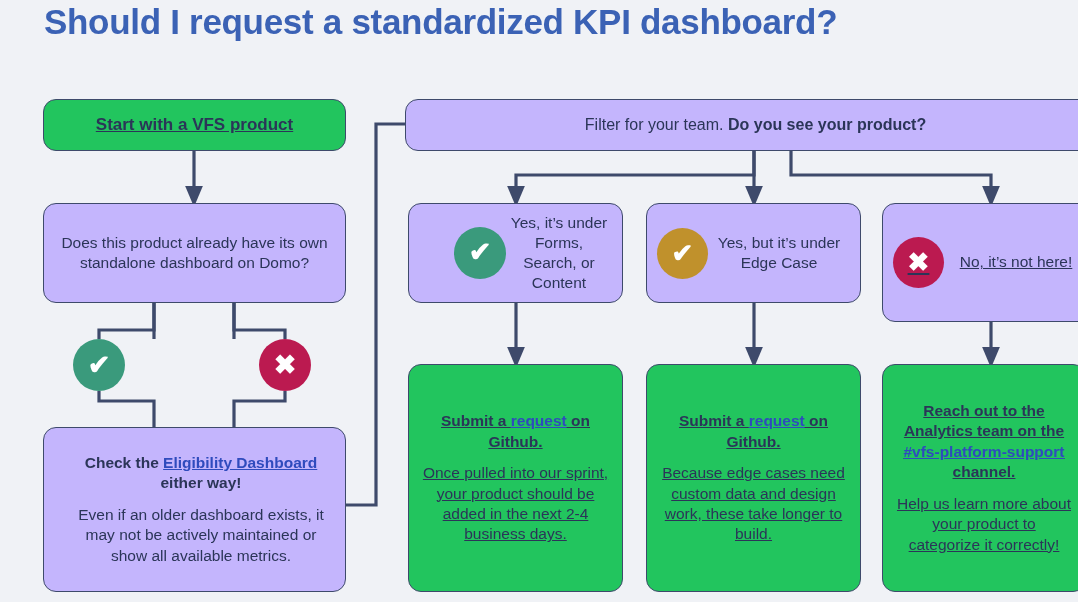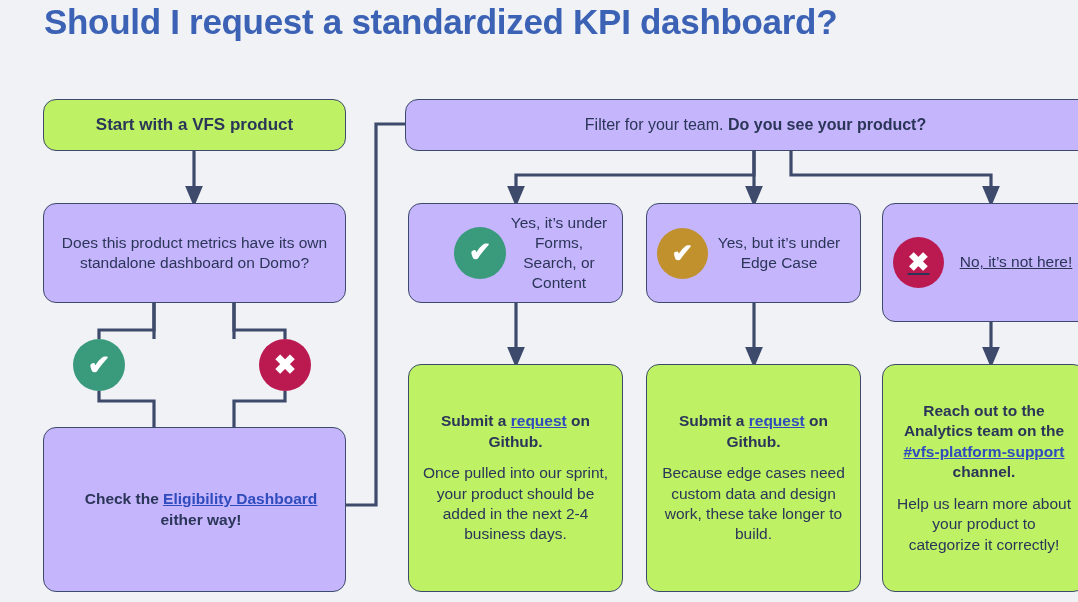--- a/index.html
+++ b/index.html
@@ -56,21 +56,21 @@
     border-radius: 13px;
     display: flex;
     align-items: center;
     justify-content: center;
     text-align: center;
     line-height: 1.32;
     font-size: 15.5px;
     background: #c4b5fd;
     z-index: 3;
   }
-  .node.fill-gray { background: #bef264; }
+  .node.fill-gray { background: #22c55e; text-decoration: underline; }
   .node.bold { font-weight: bold; }
 
   .node-inner {
     padding: 0 12px;
     width: 100%;
     box-sizing: border-box;
   }
 
   
   .opt {
@@ -180,34 +180,35 @@
       <path d="M718,303 L718,357" marker-end="url(#arrowhead)"></path>
       <path d="M955,303 L955,357" marker-end="url(#arrowhead)"></path>
     </g>
   </svg>
 
   <div id="node-start" class="node fill-gray bold">
     <div class="node-inner">Start with a VFS product</div>
   </div>
 
   <div id="node-question" class="node">
-    <div class="node-inner">Does this product metrics have its own standalone dashboard on Domo?</div>
+    <div class="node-inner">Does this product already have its own standalone dashboard on Domo?</div>
   </div>
 
   <div id="circle-yes" class="dec-circle" style="background: rgb(58, 154, 124);">
     <span class="badge-check"></span>
   </div>
 
   <div id="circle-no" class="dec-circle" style="background: rgb(187, 26, 80);">
     <span class="badge-cross"></span>
   </div>
 
   <div id="node-eligibility" class="node">
     <div class="node-inner">
       <p class="para b"><span>Check the </span><a class="flow-link inherit-weight" href="#">Eligibility Dashboard</a><span> either way!</span></p>
+      <p class="para">Even if an older dashboard exists, it may not be actively maintained or show all available metrics.</p>
     </div>
   </div>
 
   <div id="node-filter" class="node">
     <div class="node-inner"><span>Filter for your team. </span><strong>Do you see your product?</strong></div>
   </div>
 
   <div id="node-opt1" class="node opt">
     <span class="badge badge-lg badge-check" style="background:#3a9a7c"></span>
     <span class="opt-text">Yes, it’s under Forms, Search, or Content</span>

